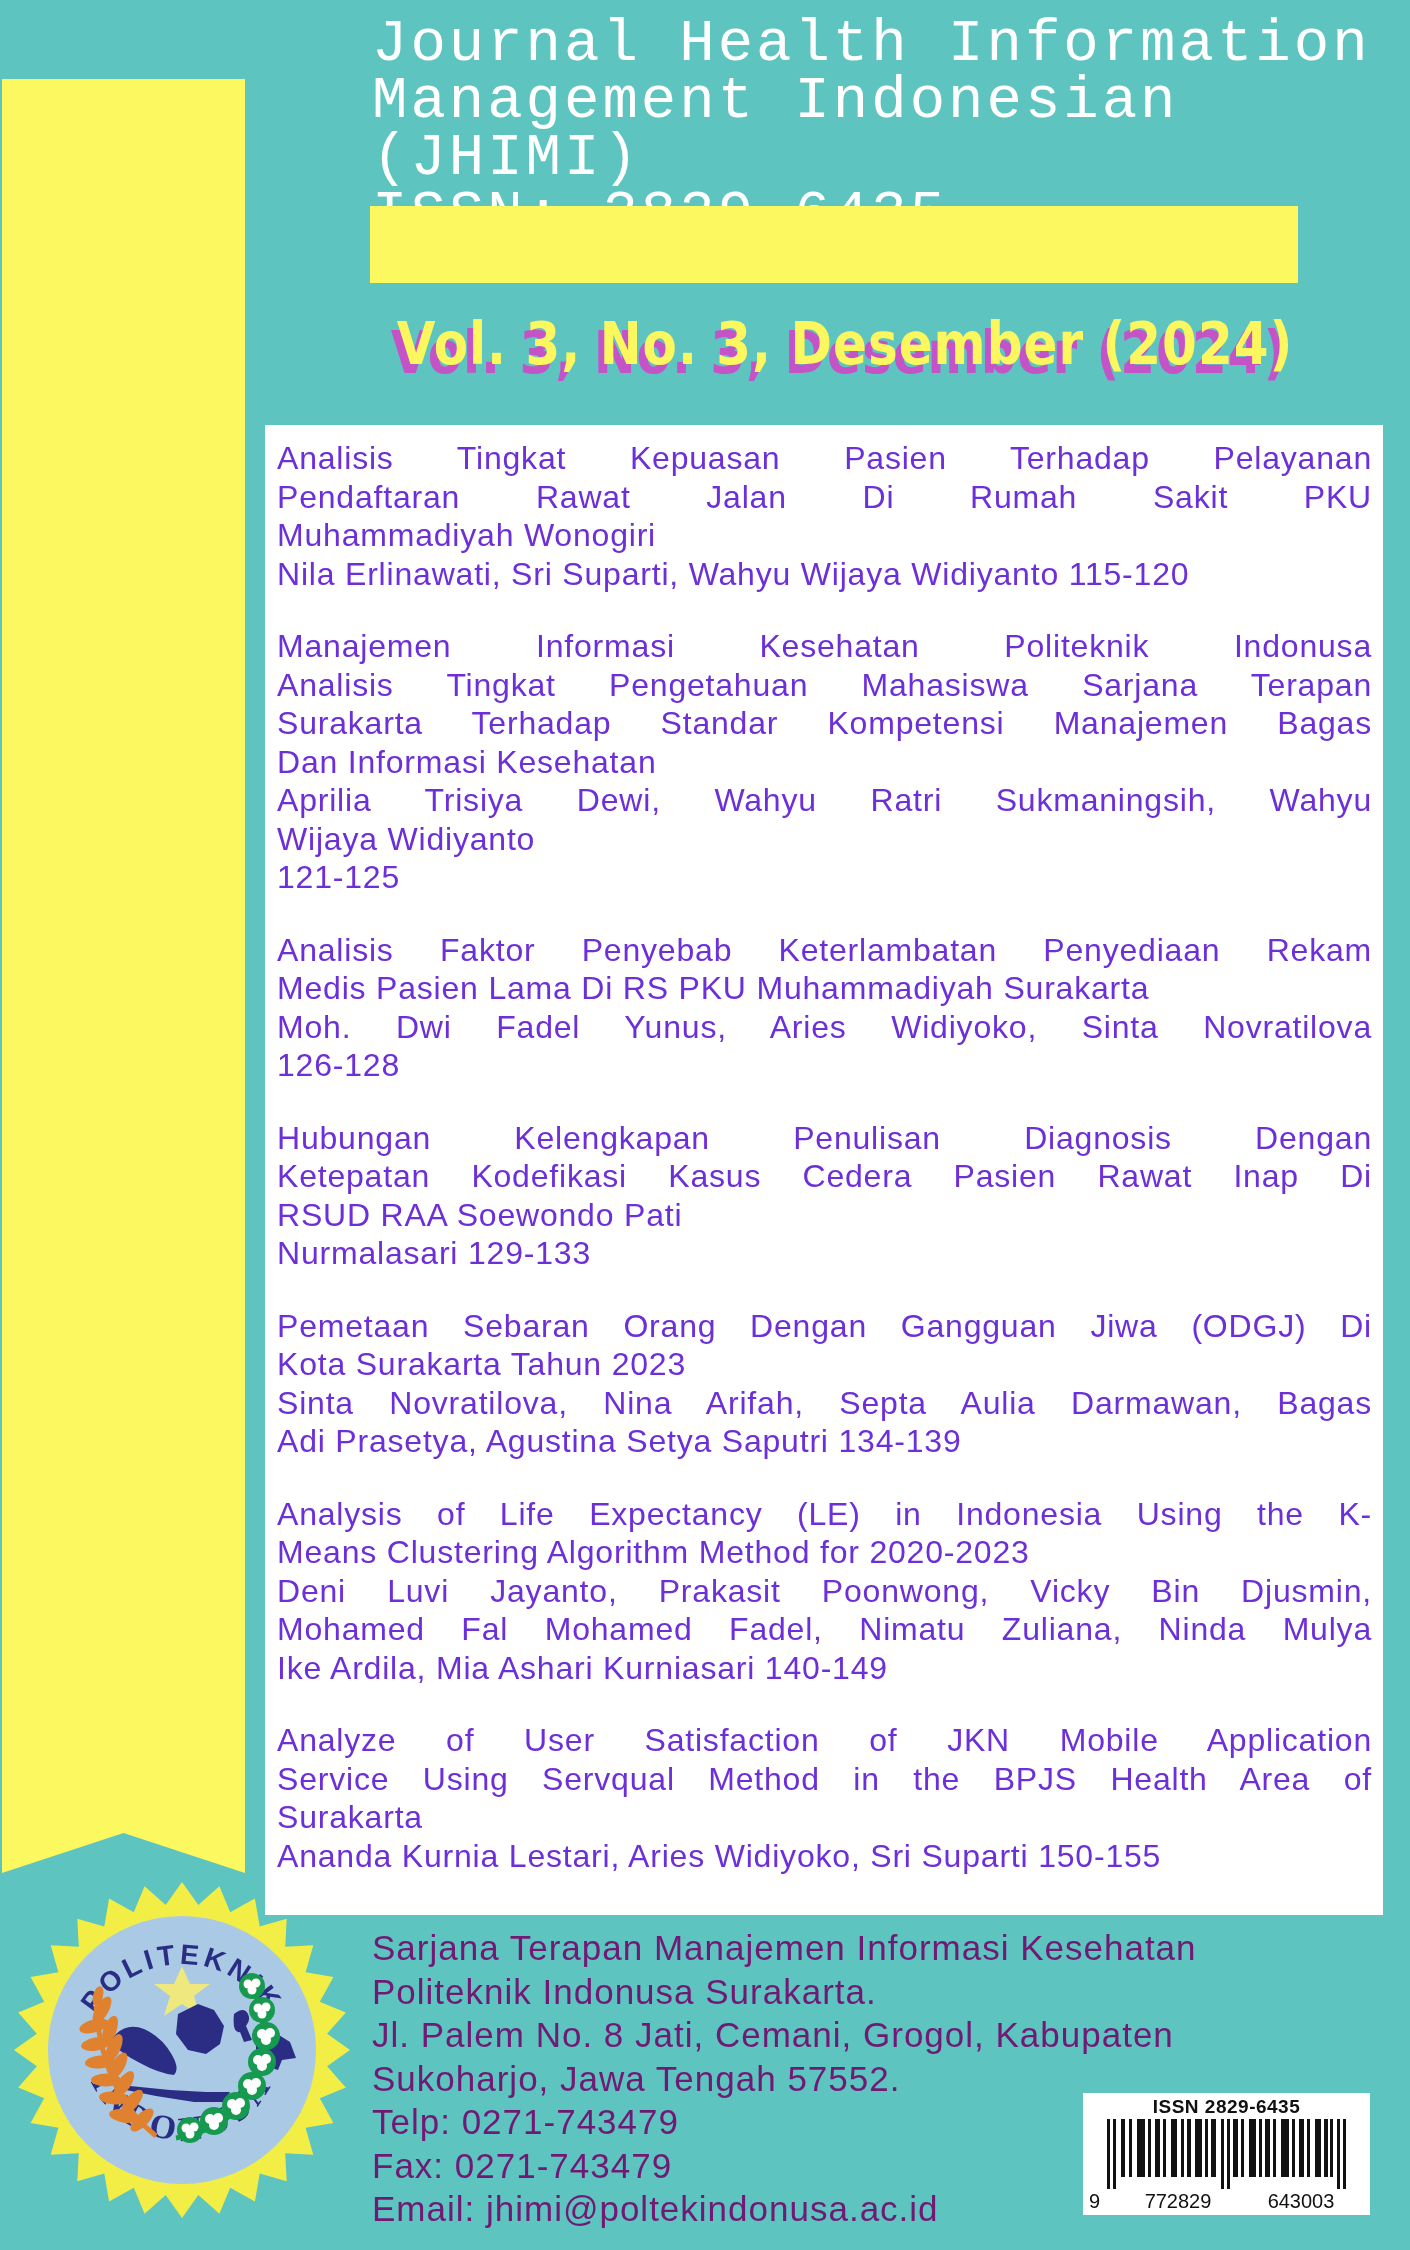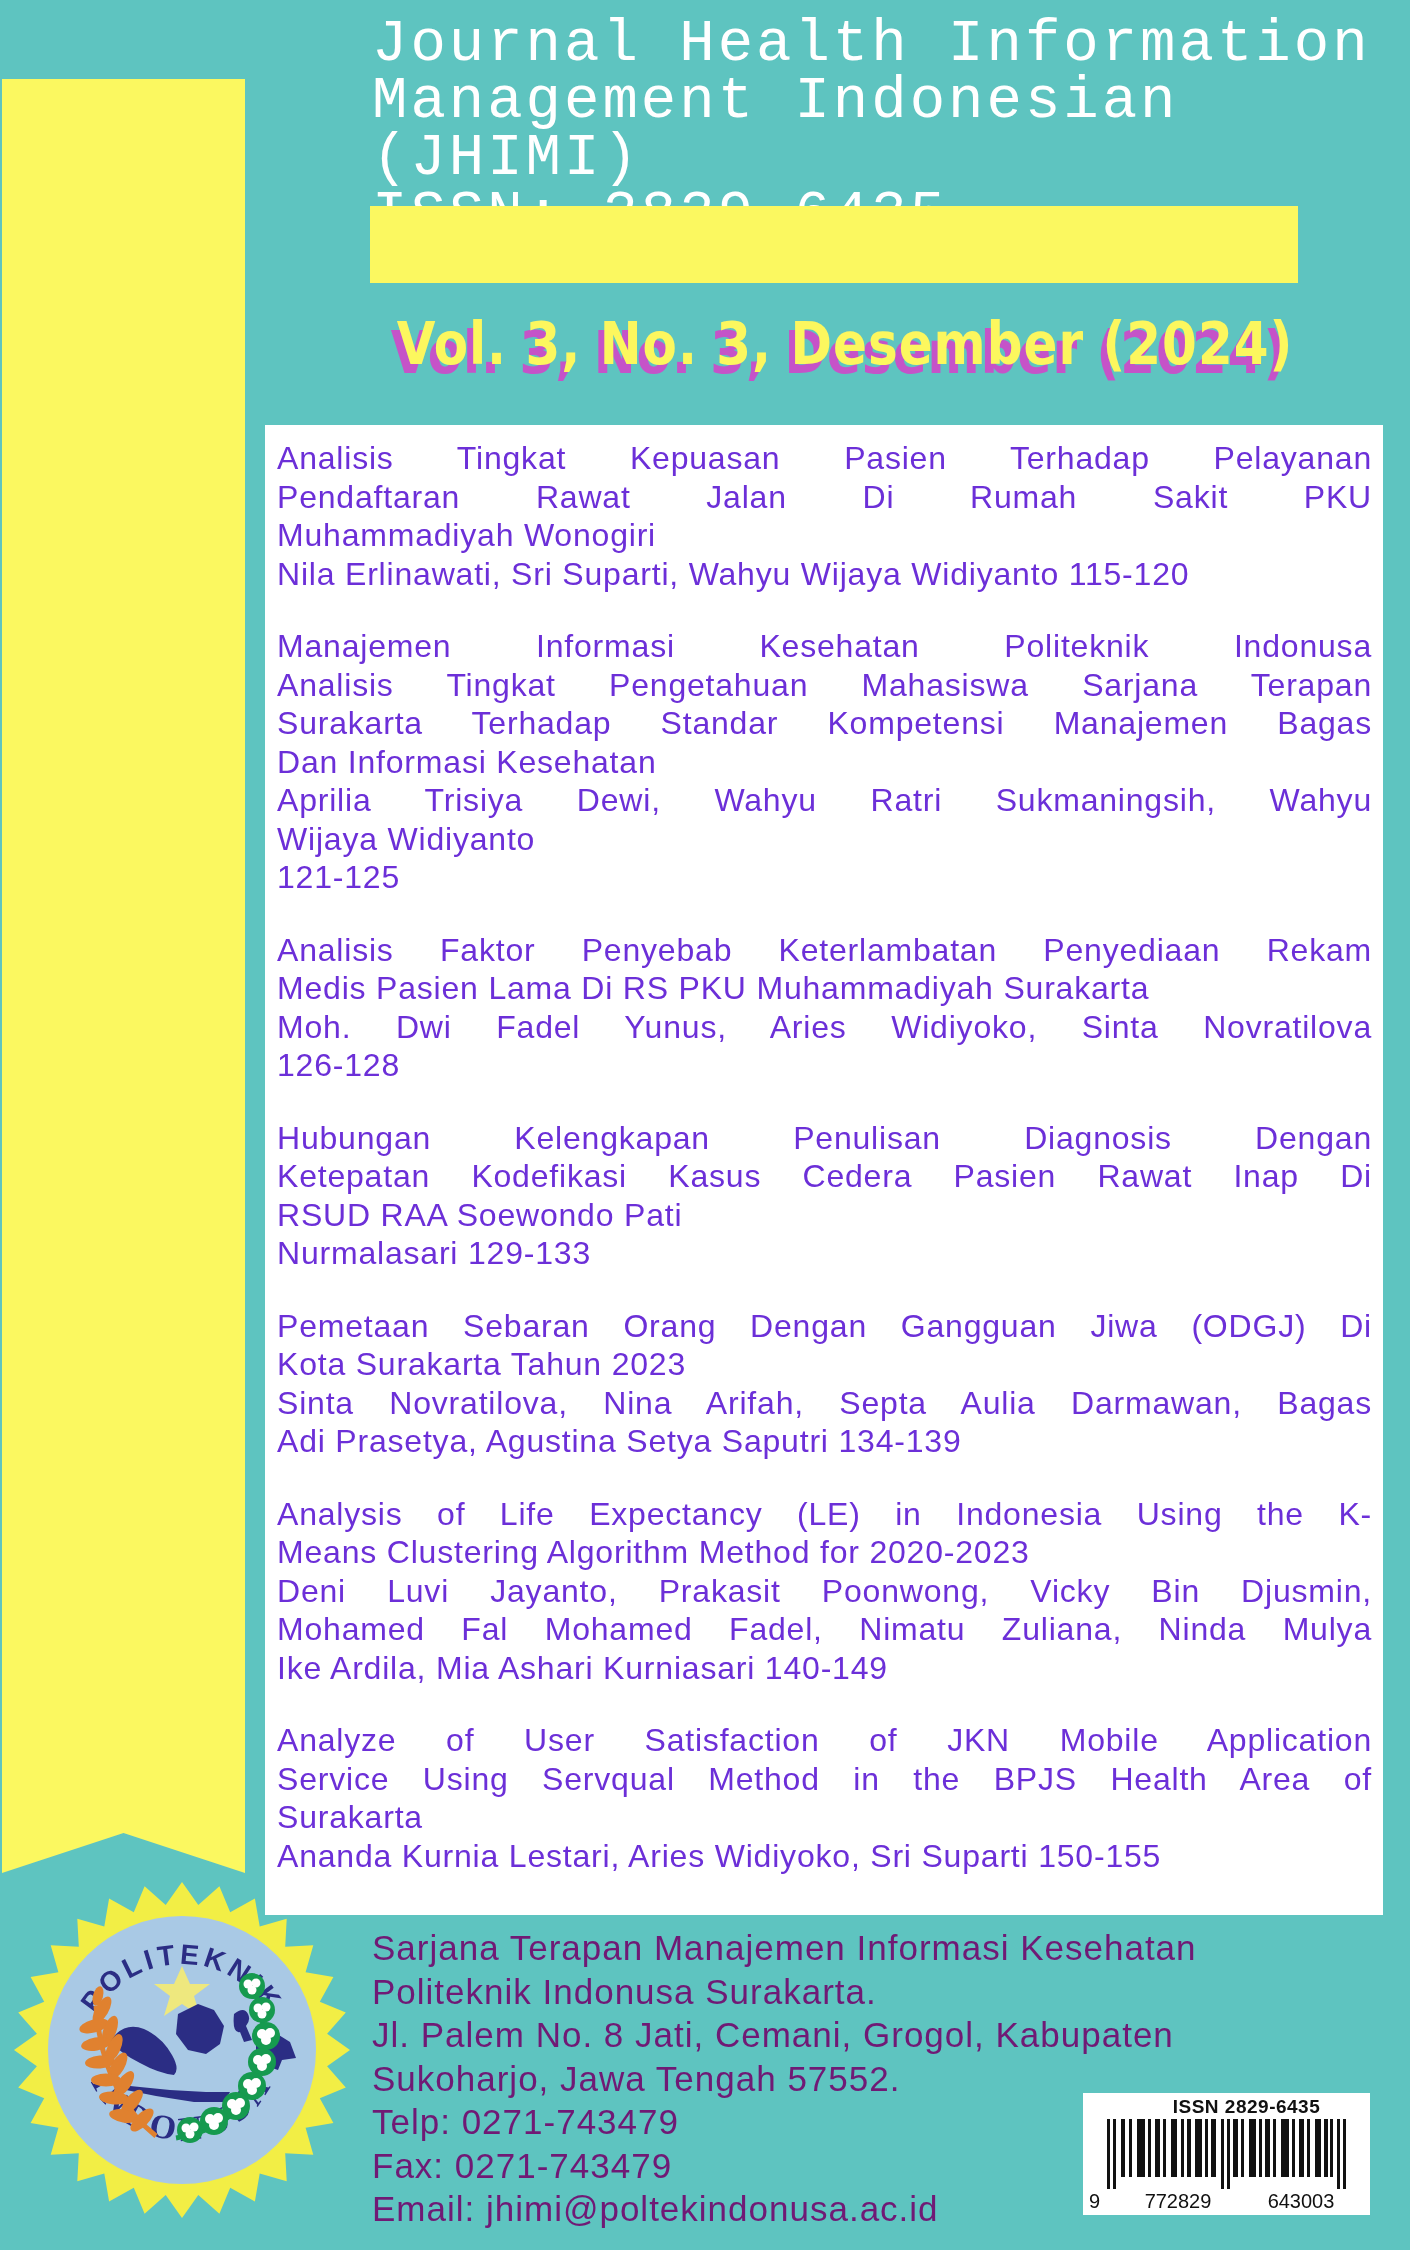--- a/index.html
+++ b/index.html
@@ -31,21 +31,21 @@
   
   .footer{position:absolute;left:372px;top:1926px;color:#701a75;}
   .footer .fline{font-size:35px;line-height:43.5px;letter-spacing:1px;}
 
   .logo{position:absolute;left:10px;top:1878px;width:344px;height:344px;}
 
   
   .barcode{position:absolute;left:1083px;top:2093px;width:287px;height:122px;background:#ffffff;
     box-sizing:border-box;}
   .barcode .bc-issn{width:100%;text-align:center;font-size:19px;font-weight:bold;color:#111;
-    letter-spacing:0.5px;margin-top:3px;margin-left:20px;}
+    letter-spacing:0.5px;margin-top:3px;}
   .barcode svg{position:absolute;left:10px;top:26px;}
   .bc-digit{position:absolute;bottom:2px;font-size:20px;color:#111;}
   .bc-d0{left:6px;}
   .bc-d1{left:40px;width:110px;text-align:center;}
   .bc-d2{left:163px;width:110px;text-align:center;}
 </style>
 </head>
 <body>
 
 <div class="page">

